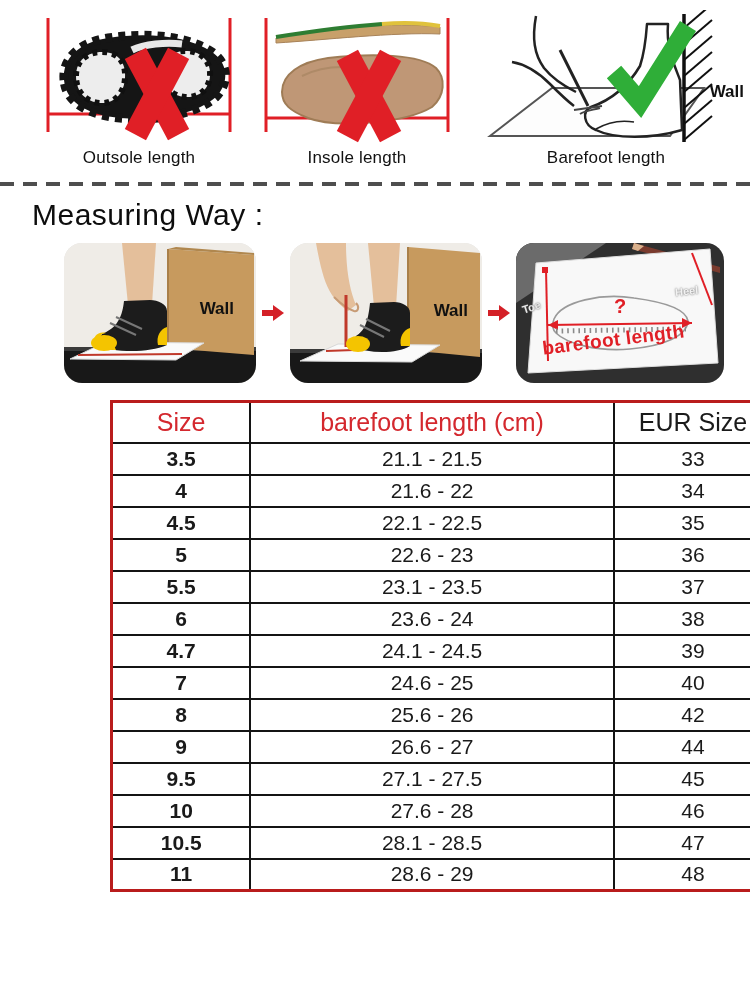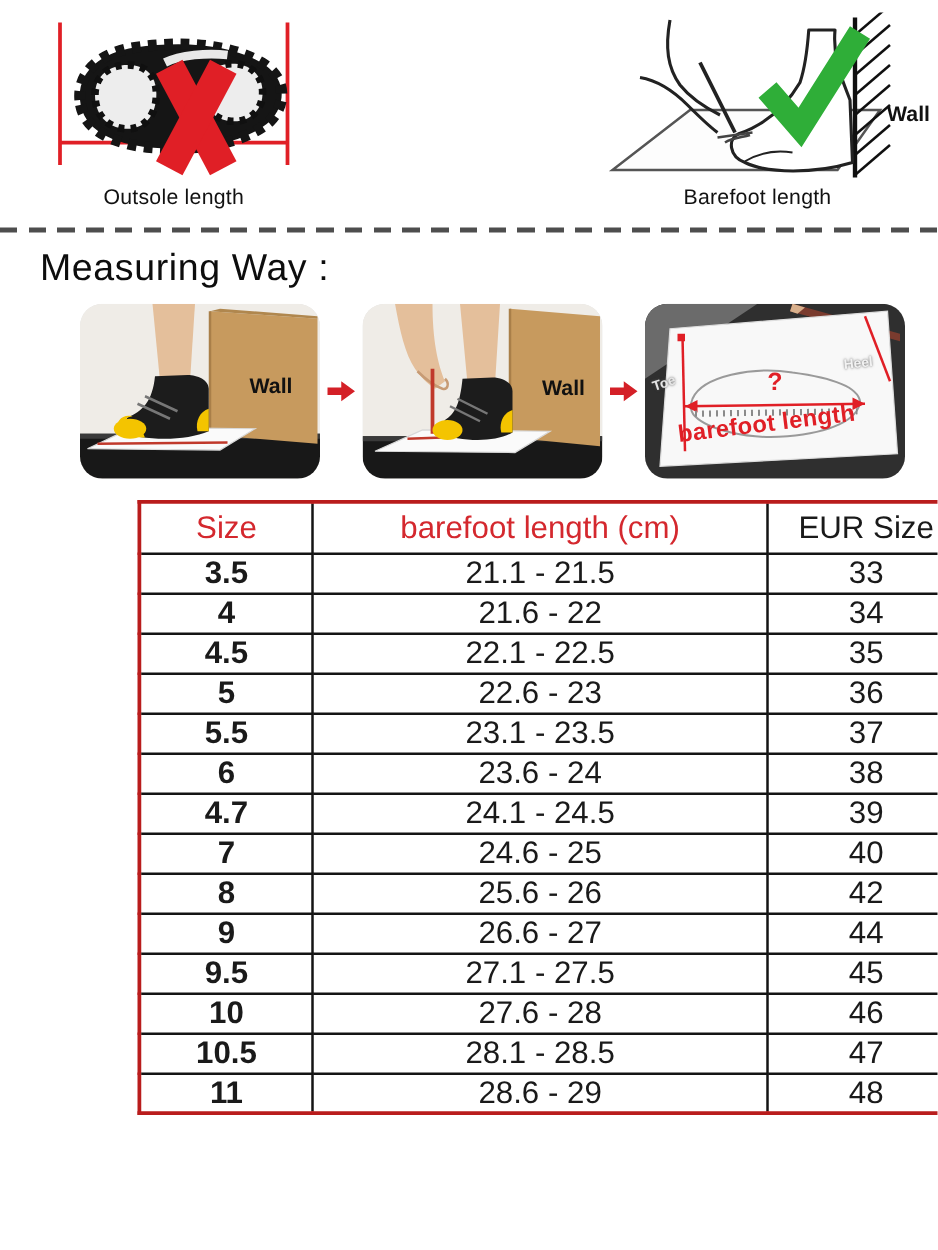--- a/index.html
+++ b/index.html
@@ -77,21 +77,21 @@
   table.size-table {
     border-collapse:collapse; margin:16px 0 0 110px;
     width:664px; table-layout:fixed;
     border:3px solid #b91c1c;
   }
   .size-table th, .size-table td {
     border:2px solid #141414; text-align:center; vertical-align:middle;
     background:#fff;
   }
   .size-table th { height:41px; font-size:25px; font-weight:400; }
-  .size-table td { height:32px; font-size:25px; }
+  .size-table td { height:32px; font-size:21px; }
   .size-table col.c-size  { width:21%; }
   .size-table col.c-len   { width:55%; }
   .size-table col.c-eur   { width:24%; }
   .size-table th.red-head { color:#d4282e; }
   .size-table td.col-size { font-weight:bold; }
 </style>
 </head>
 <body>
 
 <section class="length-types">
@@ -109,20 +109,40 @@
       <path d="M96,40 C108,34 130,32 146,34" fill="none" stroke="#e8e8e8" stroke-width="7"></path>
 
       <g transform="translate(121,84)" fill="#e01f26">
         <rect x="-46" y="-12" width="92" height="24" transform="rotate(62)"></rect>
         <rect x="-46" y="-12" width="92" height="24" transform="rotate(-62)"></rect>
       </g>
     </svg>
     <figcaption class="lt-label">Outsole length</figcaption>
   </figure>
 
+  <figure class="lt-fig">
+    <svg width="206" height="136" viewBox="0 0 206 136">
+      <line x1="12" y1="8" x2="12" y2="122" stroke="#e01f26" stroke-width="3"></line>
+      <line x1="194" y1="8" x2="194" y2="122" stroke="#e01f26" stroke-width="3"></line>
+      <line x1="12" y1="108" x2="194" y2="108" stroke="#e01f26" stroke-width="3"></line>
+
+      <path d="M22,28 C70,18 140,12 186,17 L186,24 C140,22 70,30 22,33 Z" fill="#c8a06a" stroke="#a8835a" stroke-width="1"></path>
+      <path d="M22,27 C60,21 100,16 128,14" fill="none" stroke="#2e7d32" stroke-width="4"></path>
+      <path d="M128,14 C150,12 170,13 186,16" fill="none" stroke="#e0c23c" stroke-width="4"></path>
+
+      <path d="M28,82 C28,64 46,52 74,48 C118,43 166,44 182,58 C192,68 191,86 178,97 C150,114 80,118 54,108 C36,101 28,94 28,82 Z" fill="#bf9776" stroke="#9f7c56" stroke-width="2"></path>
+      <path d="M48,66 C60,60 76,57 88,57" fill="none" stroke="#ae8a67" stroke-width="2"></path>
+
+      <g transform="translate(115,86)" fill="#e01f26">
+        <rect x="-46" y="-12" width="92" height="24" transform="rotate(62)"></rect>
+        <rect x="-46" y="-12" width="92" height="24" transform="rotate(-62)"></rect>
+      </g>
+    </svg>
+    <figcaption class="lt-label">Insole length</figcaption>
+  </figure>
 
   <figure class="lt-fig">
     <svg width="268" height="136" viewBox="0 0 268 136">
 
       <path d="M18,126 L80,78 L232,78 L198,126 Z" fill="#fdfdfd" stroke="#555" stroke-width="2"></path>
 
       <line x1="212" y1="4" x2="212" y2="132" stroke="#101010" stroke-width="3.5"></line>
       <g stroke="#101010" stroke-width="2">
         <line x1="212" y1="18" x2="240" y2="-6"></line>
         <line x1="212" y1="34" x2="240" y2="10"></line>

